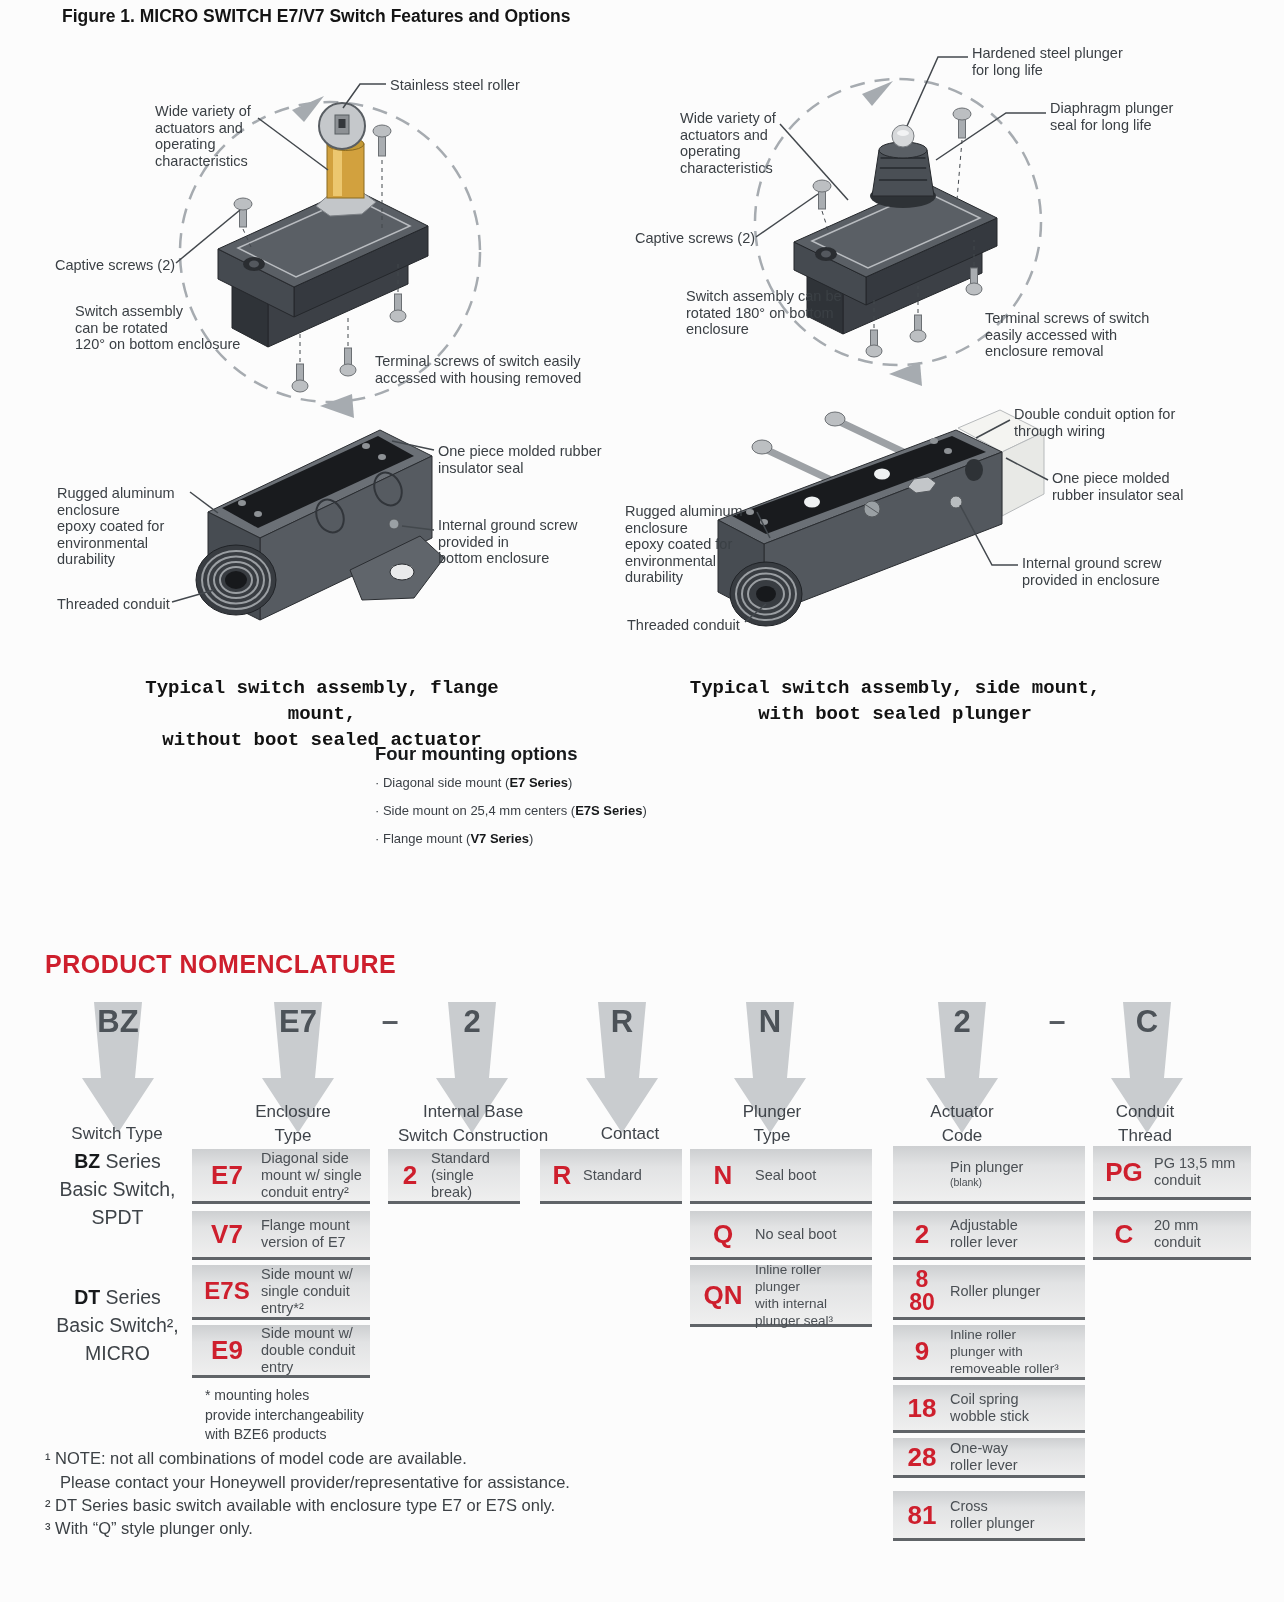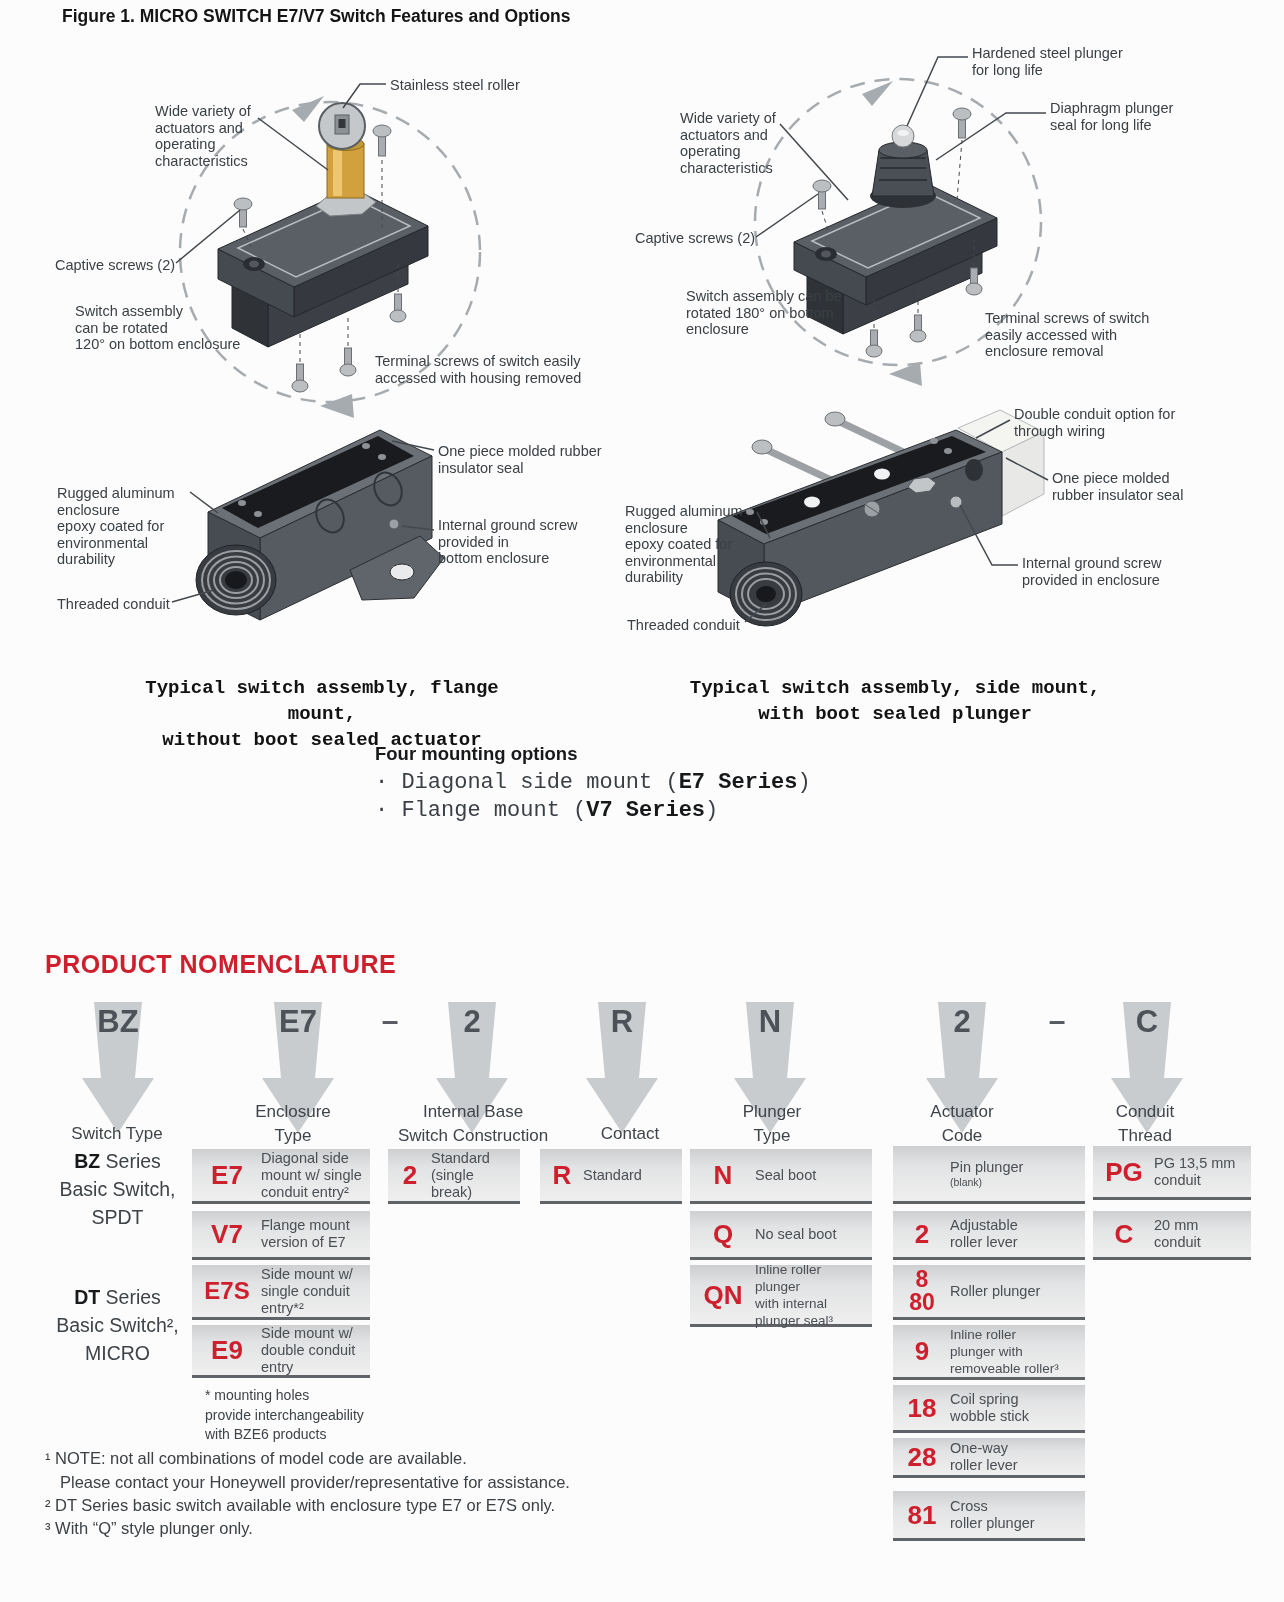--- a/index.html
+++ b/index.html
@@ -5,21 +5,21 @@
   html,body{margin:0;padding:0;}
   body{width:1284px;height:1602px;position:relative;overflow:hidden;background:#fcfcfc;
        font-family:"Liberation Sans", sans-serif;color:#3e4348;}
   .abs{position:absolute;}
   .pre{white-space:pre-line;}
   #draw{position:absolute;left:0;top:0;width:1284px;height:1602px;z-index:0;}
   .title{left:62px;top:6px;font-size:17.5px;font-weight:bold;color:#141414;z-index:2;}
   .lbl{font-size:14.5px;line-height:16.5px;color:#3b4045;z-index:2;}
   .cap{font-size:19px;line-height:26px;font-weight:bold;color:#121212;text-align:center;z-index:2;font-family:Liberation Mono, monospace;}
   .mount-head{left:375px;top:743px;font-size:18.5px;font-weight:bold;color:#17191b;z-index:2;}
-  .mount-list{left:375px;top:769px;font-size:22px;color:#3a3f45;z-index:2;font-family:Liberation Mono, monospace;}
+  .mount-list{left:375px;top:769px;font-size:13px;color:#3a3f45;z-index:2;}
   .mitem{line-height:28px;}
   .mitem b{color:#16181a;}
   .nom-head{left:45px;top:950px;font-size:25px;font-weight:bold;letter-spacing:.5px;z-index:2;}
   .arrow{position:absolute;top:1002px;width:80px;height:131px;z-index:0;}
   .seg{position:absolute;top:1004px;width:80px;text-align:center;font-size:31px;font-weight:bold;color:#4c5258;z-index:1;}
   .dash{position:absolute;top:1004px;width:40px;text-align:center;font-size:30px;font-weight:bold;color:#565b61;z-index:1;}
   .hdr{position:absolute;width:200px;text-align:center;font-size:17px;line-height:24px;color:#3f444a;z-index:2;}
   .cell{position:absolute;display:flex;align-items:center;gap:8px;box-sizing:border-box;
         padding:3px 4px 3px 9px;z-index:1;
         background:linear-gradient(180deg,#cdcfd1 0%,#e2e3e4 35%,#efefef 100%);
@@ -258,20 +258,21 @@
 <div class="abs lbl" style="left:627px;top:617px">Threaded conduit</div>
 
 <div class="abs cap pre" style="left:112px;top:675px;width:420px">Typical switch assembly, flange mount,
 without boot sealed actuator</div>
 <div class="abs cap pre" style="left:685px;top:675px;width:420px">Typical switch assembly, side mount,
 with boot sealed plunger</div>
 
 <div class="abs mount-head">Four mounting options</div>
 <div class="abs mount-list">
   <div class="mitem"><span>· Diagonal side mount (</span><b>E7 Series</b><span>)</span></div>
+  <div class="mitem"><span>· Side mount on 25,4 mm centers (</span><b>E7S Series</b><span>)</span></div>
   <div class="mitem"><span>· Flange mount (</span><b>V7 Series</b><span>)</span></div>
 </div>
 
 <div class="abs nom-head" style="color:#CE1F2D">PRODUCT NOMENCLATURE</div>
 
 <svg class="arrow" style="left:78px">
     <polygon points="16,0 64,0 57,76 76,76 40,131 4,76 23,76" fill="#c9cccf"></polygon>
   </svg>
 <svg class="arrow" style="left:258px">
     <polygon points="16,0 64,0 57,76 76,76 40,131 4,76 23,76" fill="#c9cccf"></polygon>

